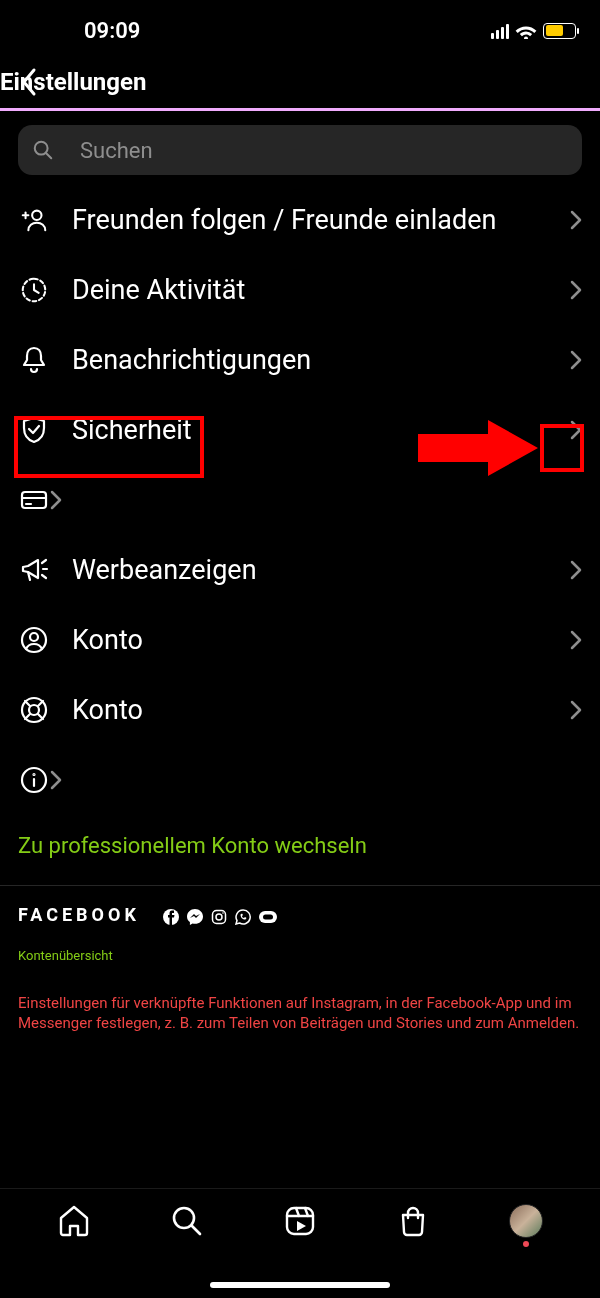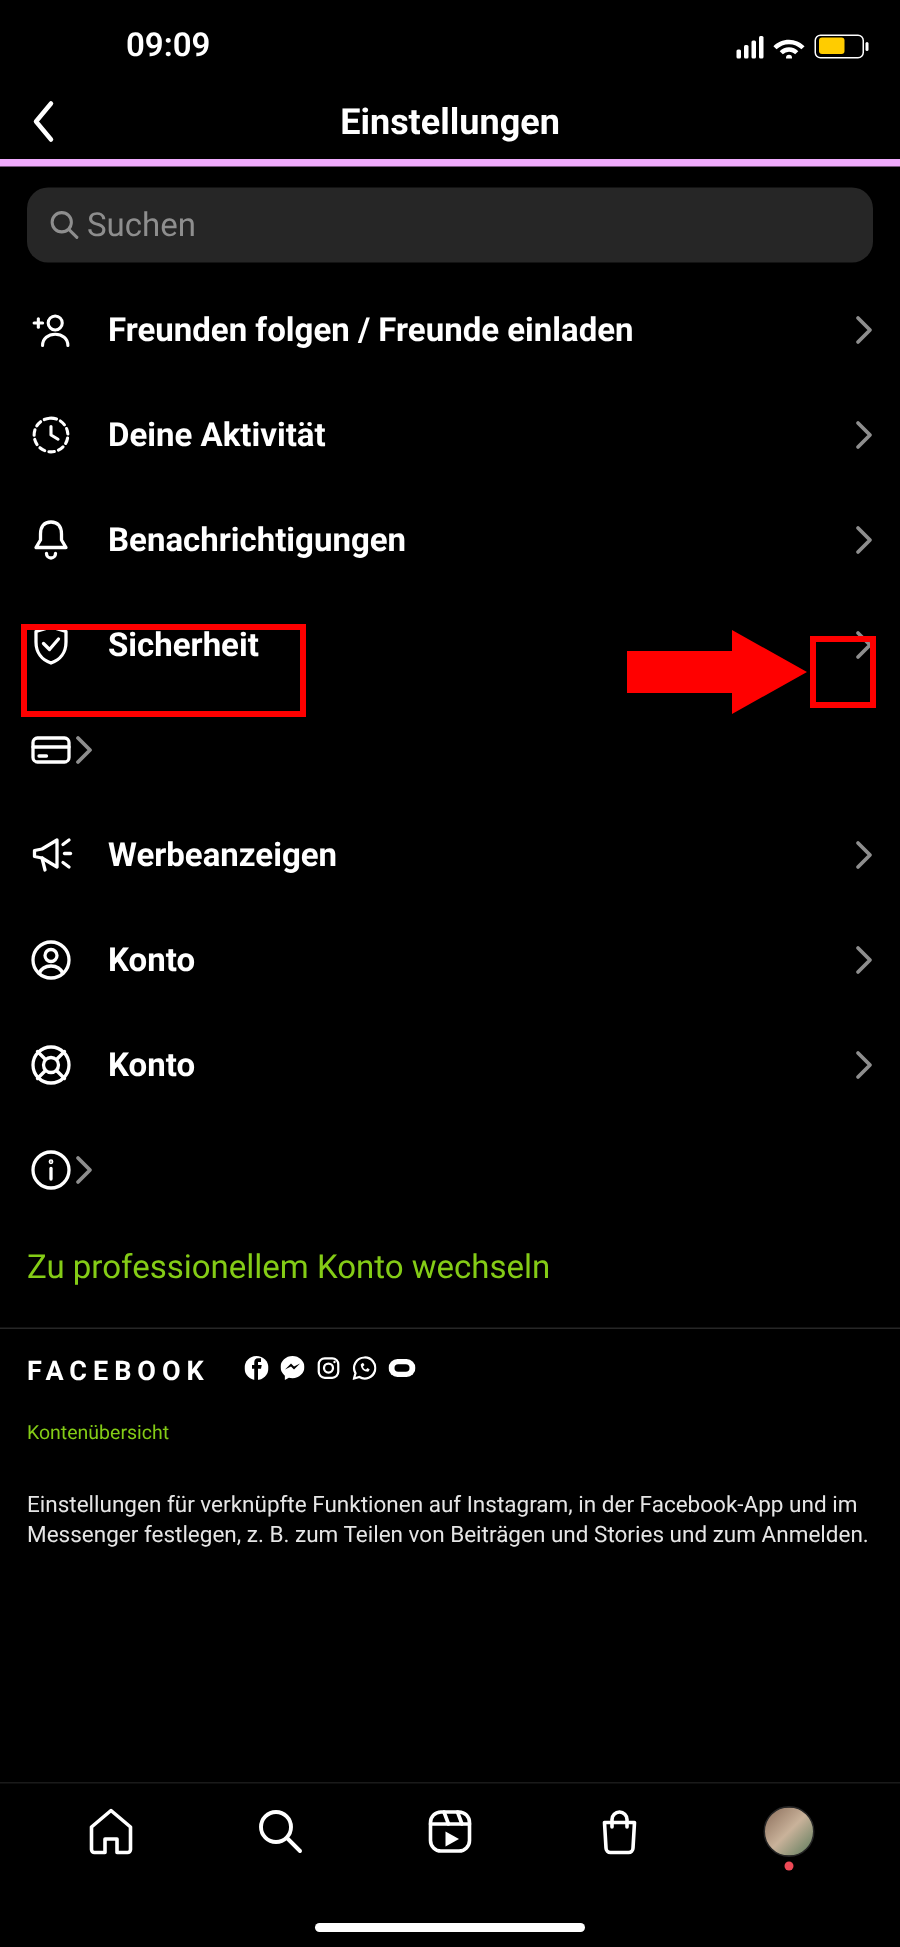--- a/index.html
+++ b/index.html
@@ -7,44 +7,44 @@
   .status-bar { display: flex; justify-content: space-between; align-items: center; padding: 10px 24px 4px 40px; height: 55px; margin-left: 44px; }
   .status-time { font-size: 22px; font-weight: 600; }
   .status-icons { display: flex; align-items: center; gap: 6px; }
   .signal-bars { display: inline-flex; align-items: flex-end; gap: 2px; height: 16px; }
   .signal-bars span { width: 3px; background: #fff; display: inline-block; border-radius: 1px; }
   .signal-bars span:nth-child(1){height:6px;} .signal-bars span:nth-child(2){height:9px;} .signal-bars span:nth-child(3){height:12px;} .signal-bars span:nth-child(4){height:15px;}
   .battery { width: 33px; height: 16px; border: 1.5px solid #fff; border-radius: 4px; position: relative; display:inline-block; }
   .battery::after { content:""; position:absolute; right:-4px; top:4px; width:2.5px; height:6px; background:#fff; border-radius:1px; }
   .battery .fill { position:absolute; left:1.5px; top:1.5px; bottom:1.5px; width:55%; background:#ffcc00; border-radius:2px; }
 
-  .header { display:flex; align-items:center; justify-content:center; position:relative; height:56px; border-bottom:5px solid #f0abfc; }
+  .header { display:flex; align-items:center; position:relative; height:56px; border-bottom:3px solid #f0abfc; }
   .header .back { position:absolute; left:14px; top:50%; transform:translateY(-50%); width:30px; height:30px; display:flex; align-items:center; justify-content:center; }
   .header-title { font-size:24px; font-weight:700; }
 
   .content { padding:0 18px; }
-  .search-bar { display:flex; align-items:center; gap:4px; background:#262626; border-radius:14px; height:50px; padding:0 14px; margin:14px 0 10px 0; }
+  .search-bar { display:flex; align-items:center; gap:26px; background:#262626; border-radius:14px; height:50px; padding:0 14px; margin:14px 0 10px 0; }
   .search-bar .ph { color:#8e8e8e; font-size:22px; }
 
   .list { margin-top:8px; }
   .row { display:flex; align-items:center; height:70px; position:relative; }
   .row .icon-wrap { width:32px; height:32px; display:flex; align-items:center; justify-content:center; flex:0 0 32px; }
-  .row .label { flex:1; font-size:22px; padding-left:22px; font-weight:700; }
+  .row .label { flex:1; font-size:27px; padding-left:22px; font-weight:400; }
   .row .chev { flex:0 0 auto; }
 
   .link-row { height:60px; display:flex; align-items:center; }
   .link-text { color:#84cc16; font-size:22px; }
 
   .divider { height:1px; background:#262626; margin:10px -18px 18px -18px; }
 
-  .fb-brand { display:flex; align-items:flex-start; gap:23px; margin-bottom:10px; }
+  .fb-brand { display:flex; align-items:flex-end; gap:23px; margin-bottom:10px; }
   .fb-text { font-size:18px; font-weight:700; letter-spacing:4px; }
   .fb-icons { display:flex; align-items:center; gap:8px; }
 
-  .footer-desc { color:#e5e5e5; font-size:15px; line-height:1.35; margin-top:18px; }
+  .footer-desc { color:#ef4444; font-size:15px; line-height:1.35; margin-top:18px; }
 
   .tabbar { position:absolute; left:0; right:0; bottom:0; height:110px; border-top:1px solid #1a1a1a; display:flex; align-items:flex-start; justify-content:space-around; padding:14px 18px 0 18px; background:#000; }
   .tab { width:36px; height:36px; display:flex; align-items:center; justify-content:center; position:relative; }
   .avatar { width:34px; height:34px; border-radius:50%; background:linear-gradient(135deg,#8a6d5a 0%, #c9b29a 50%, #5a7a5a 100%); border:1px solid #262626; }
   .avatar-dot { position:absolute; bottom:-8px; left:50%; transform:translateX(-50%); width:6px; height:6px; border-radius:50%; background:#ed4956; }
 
   .home-indicator { position:absolute; bottom:10px; left:50%; transform:translateX(-50%); width:180px; height:6px; border-radius:3px; background:#fff; }
 
   
   .hl-box { position:absolute; border:4px solid #ff0000; pointer-events:none; }

